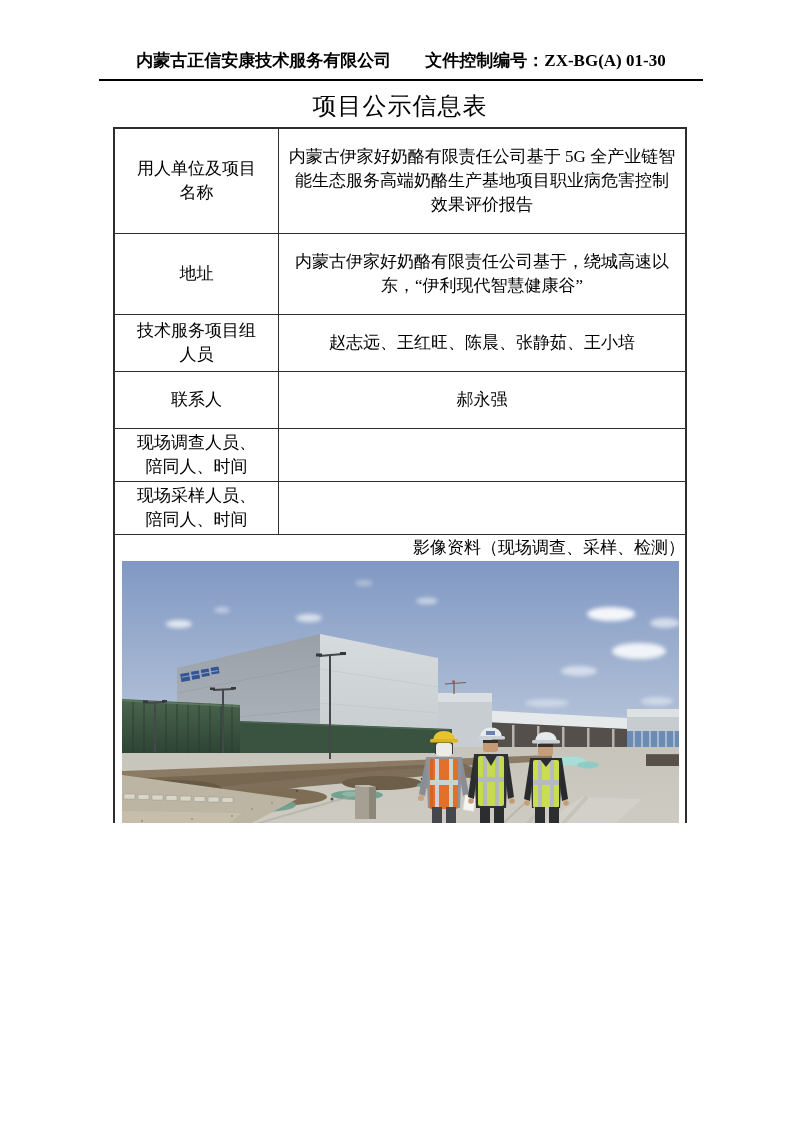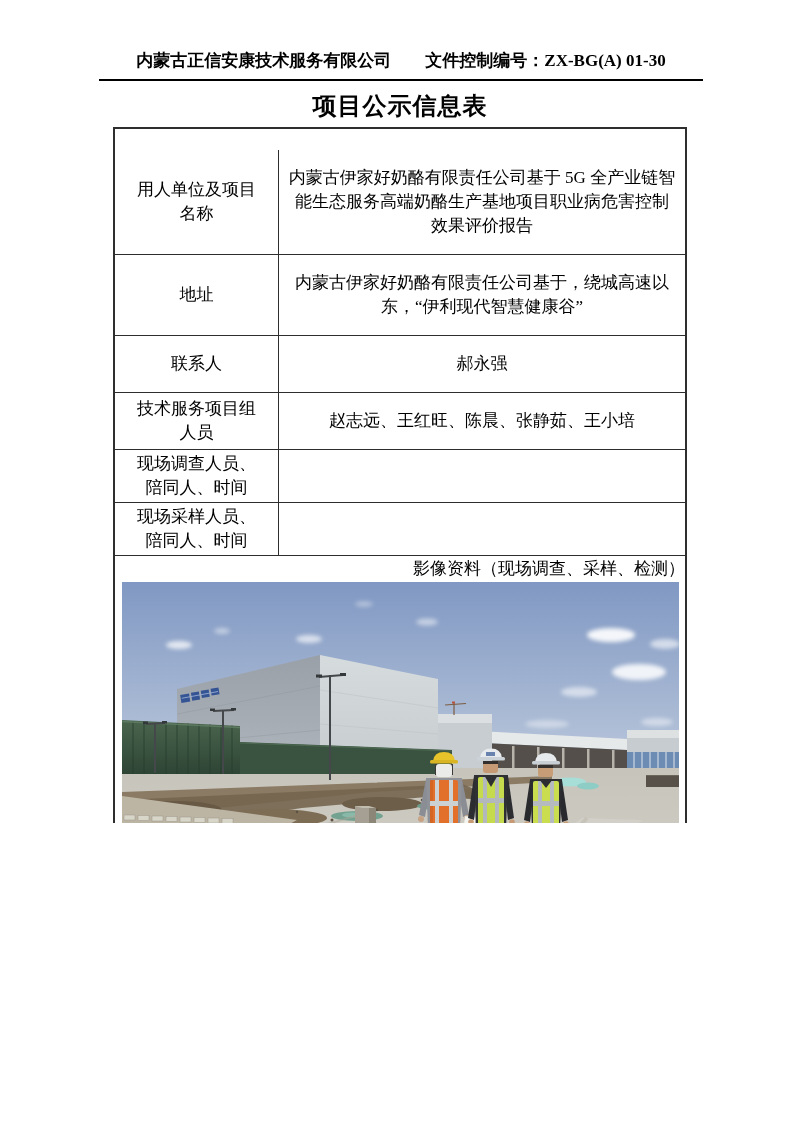--- a/index.html
+++ b/index.html
@@ -13,29 +13,29 @@
   }
   .doc-header{
     position:absolute;top:50px;left:99px;width:604px;
     text-align:center;font-weight:bold;font-size:17px;line-height:22px;
     padding-bottom:7px;border-bottom:2.5px solid #000;
     white-space:nowrap;
   }
   .doc-header .ctrl{margin-left:34px;}
   .doc-title{
     position:absolute;top:90px;left:0;width:800px;
-    text-align:center;font-size:24px;font-weight:bold;letter-spacing:1px;
+    text-align:center;font-size:24px;font-weight:normal;letter-spacing:1px;
   }
   .doc-table{
     position:absolute;top:127px;left:113px;width:574px;
     border:2px solid #2e2e2e;font-size:17px;line-height:24px;
     box-sizing:border-box;background:#fff;
   }
   .trow{display:flex;border-top:1.5px solid #2e2e2e;}
-  .trow:first-child{border-top:none;margin-top:21px;}
+  .trow:first-child{border-top:none;}
   .tlabel{
     width:164px;box-sizing:border-box;border-right:1.5px solid #2e2e2e;
     display:flex;align-items:center;justify-content:center;
     text-align:center;padding:2px 14px;flex-shrink:0;
   }
   .tlabel.remark{width:71px;padding:2px 21px;margin-top:41px;}
   .tvalue{
     flex:1;display:flex;flex-direction:column;align-items:center;justify-content:center;
     text-align:center;padding:16px 9px;box-sizing:border-box;
   }
@@ -63,28 +63,28 @@
     <div class="trow h-r0">
       <div class="tlabel">用人单位及项目名称</div>
       <div class="tvalue">内蒙古伊家好奶酪有限责任公司基于 5G 全产业链智能生态服务高端奶酪生产基地项目职业病危害控制效果评价报告</div>
     </div>
 
     <div class="trow h-r1">
       <div class="tlabel">地址</div>
       <div class="tvalue">内蒙古伊家好奶酪有限责任公司基于，绕城高速以东，“伊利现代智慧健康谷”</div>
     </div>
 
+    <div class="trow h-r3">
+      <div class="tlabel">技术服务项目组人员</div>
+      <div class="tvalue">赵志远、王红旺、陈晨、张静茹、王小培</div>
+    </div>
+
     <div class="trow h-r2">
       <div class="tlabel">联系人</div>
       <div class="tvalue">郝永强</div>
-    </div>
-
-    <div class="trow h-r3">
-      <div class="tlabel">技术服务项目组人员</div>
-      <div class="tvalue">赵志远、王红旺、陈晨、张静茹、王小培</div>
     </div>
 
     <div class="trow h-r4">
       <div class="tlabel">现场调查人员、陪同人、时间</div>
     </div>
 
     <div class="trow h-r5">
       <div class="tlabel">现场采样人员、陪同人、时间</div>
     </div>
 

